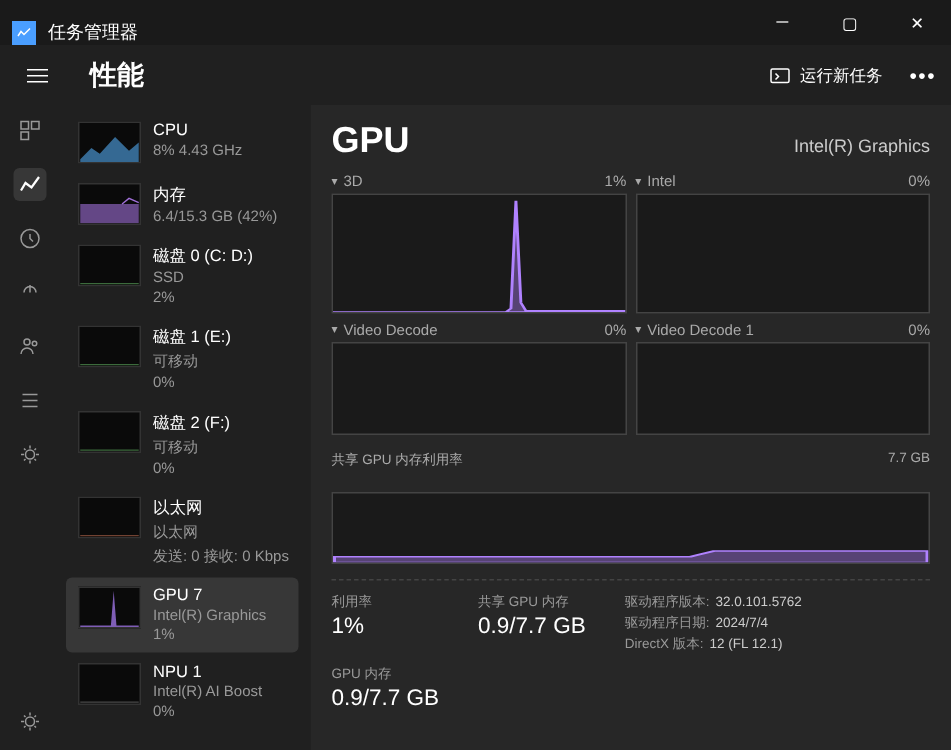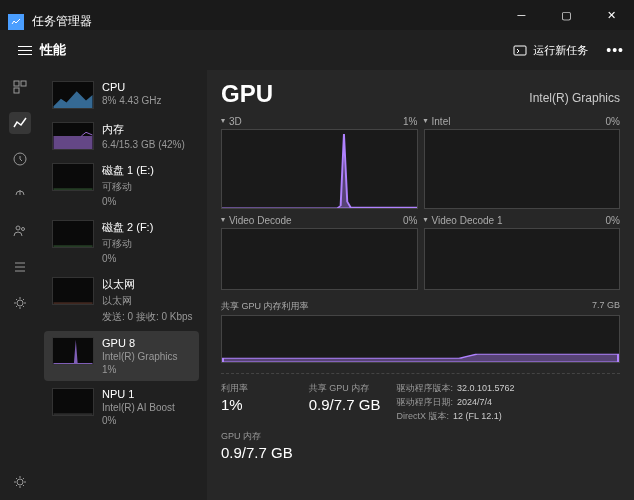--- a/index.html
+++ b/index.html
@@ -5,21 +5,21 @@
 *{margin:0;padding:0;box-sizing:border-box;font-family:"Segoe UI","Microsoft YaHei",sans-serif}
 body{background:#1a1a1a;color:#fff;width:634px;height:500px;overflow:hidden;font-size:11px}
 .titlebar{height:30px;background:#1a1a1a;display:flex;align-items:flex-end;padding-left:8px}
 .titlebar .icon{width:16px;height:16px;margin-right:8px;background:#4a9eff;display:flex;align-items:center;justify-content:center}
 .titlebar .title{font-size:12px;color:#fff}
 .titlebar .controls{margin-left:auto;display:flex}
 .titlebar .controls div{width:45px;height:30px;display:flex;align-items:center;justify-content:center;color:#fff}
 .subheader{height:40px;background:#202020;display:flex;align-items:center;padding:0 10px}
 .hamburger{width:30px;display:flex;flex-direction:column;gap:3px;align-items:center;justify-content:center;height:30px}
 .hamburger span{width:14px;height:1px;background:#fff}
-.subtitle{font-size:13px;margin-left:0;font-weight:600}
+.subtitle{font-size:18px;margin-left:20px;font-weight:600}
 .newtask{margin-left:auto;display:flex;align-items:center;gap:6px;font-size:11px;padding:4px 8px}
 .dots{margin-left:10px;font-size:14px;letter-spacing:1px}
 .main{display:flex;height:430px}
 .iconbar{width:40px;background:#202020;display:flex;flex-direction:column;align-items:center;padding-top:6px;gap:14px}
 .iconbar .ico{width:22px;height:22px;display:flex;align-items:center;justify-content:center;color:#999;cursor:pointer;border-radius:4px}
 .iconbar .ico.active{color:#fff;background:#373737}
 .sidebar{width:167px;background:#202020;overflow-y:auto;padding:4px 4px 4px 0}
 .sidebar::-webkit-scrollbar{width:2px}
 .sidebar::-webkit-scrollbar-thumb{background:#555}
 .sitem{display:flex;padding:6px 8px;gap:8px;border-radius:4px;margin:1px 4px}
@@ -34,23 +34,23 @@
 .chead h1{font-size:24px;font-weight:700}
 .chead .model{margin-left:auto;font-size:12px;color:#ccc}
 .charts{display:grid;grid-template-columns:1fr 1fr;gap:6px;margin-top:8px}
 .chart{position:relative}
 .chart-label{display:flex;font-size:10px;color:#aaa;margin-bottom:2px}
 .chart-label .pct{margin-left:auto}
 .chart-box{height:80px;background:#1a1a1a;border:1px solid #444;position:relative;overflow:hidden}
 .chart-box.small{height:62px}
 .chart-label .caret{margin-right:4px;font-size:8px}
 .shared-section{margin-top:10px}
-.shared-label{display:flex;font-size:9px;color:#aaa;margin-bottom:2px}
+.shared-label{display:flex;font-size:9px;color:#aaa;margin-bottom:15px}
 .shared-box{height:48px;background:#1a1a1a;border:1px solid #444;position:relative;overflow:hidden}
-.stats{display:flex;margin-top:10px;gap:16px;font-size:9.5px;color:#ccc;border-top:1px dashed #444;padding-top:8px}
+.stats{display:flex;margin-top:10px;gap:26px;font-size:9.5px;color:#ccc;border-top:1px dashed #444;padding-top:8px}
 .stat-col{display:flex;flex-direction:column;gap:1px}
 .stat-label{color:#999;font-size:9px}
 .stat-val{font-size:15px;color:#fff}
 .info-col{display:flex;flex-direction:column;gap:1px;font-size:9px;color:#999}
 .info-col span{white-space:nowrap}
 .info-col .v{color:#ccc;margin-left:4px}
 .bottom-gear{position:absolute;bottom:8px;left:12px;color:#999}
 .spike{fill:rgba(180,130,255,0.4);stroke:#b082ff;stroke-width:1}
 </style>
 </head>
@@ -158,20 +158,32 @@
           <div class="ssub">6.4/15.3 GB (42%)</div>
         </div>
       </div>
       <div class="sitem">
         <div class="thumb">
           <svg viewBox="0 0 42 28">
             <path d="M0 27 L42 27" stroke="#6fc96f" opacity="0.5"></path>
           </svg>
         </div>
         <div class="sinfo">
+          <div class="sname">磁盘 0 (C: D:)</div>
+          <div class="ssub">SSD</div>
+          <div class="ssub">2%</div>
+        </div>
+      </div>
+      <div class="sitem">
+        <div class="thumb">
+          <svg viewBox="0 0 42 28">
+            <path d="M0 27 L42 27" stroke="#6fc96f" opacity="0.5"></path>
+          </svg>
+        </div>
+        <div class="sinfo">
           <div class="sname">磁盘 1 (E:)</div>
           <div class="ssub">可移动</div>
           <div class="ssub">0%</div>
         </div>
       </div>
       <div class="sitem">
         <div class="thumb">
           <svg viewBox="0 0 42 28">
             <path d="M0 27 L42 27" stroke="#6fc96f" opacity="0.5"></path>
           </svg>
@@ -194,21 +206,21 @@
           <div class="ssub">发送: 0 接收: 0 Kbps</div>
         </div>
       </div>
       <div class="sitem selected">
         <div class="thumb">
           <svg viewBox="0 0 42 28">
             <path d="M0 27 L22 27 L24 2 L26 27 L42 27 L42 28 L0 28 Z" fill="#b082ff" opacity="0.7"></path>
           </svg>
         </div>
         <div class="sinfo">
-          <div class="sname">GPU 8</div>
+          <div class="sname">GPU 7</div>
           <div class="ssub">Intel(R) Graphics</div>
           <div class="ssub">1%</div>
         </div>
       </div>
       <div class="sitem">
         <div class="thumb">
           <svg viewBox="0 0 42 28">
             <path d="M0 27 L42 27" stroke="#888" opacity="0.5"></path>
           </svg>
         </div>

